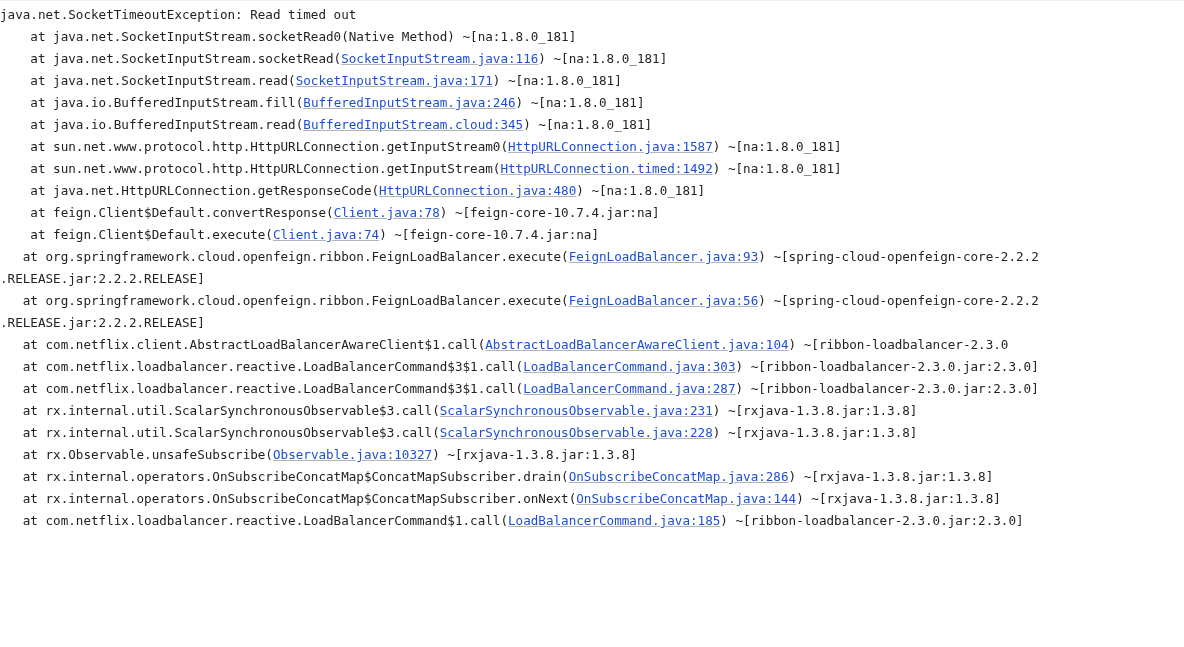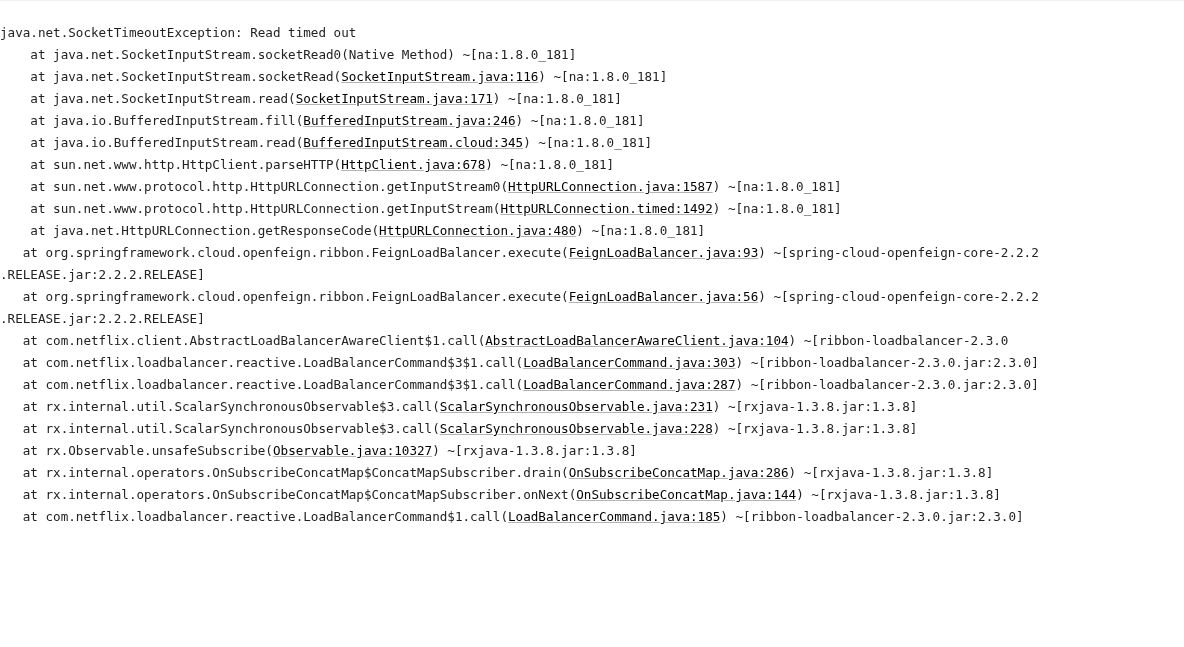--- a/index.html
+++ b/index.html
@@ -13,21 +13,21 @@
     height: 647px;
     overflow: hidden;
     font-family: "DejaVu Sans Mono", "Liberation Mono", monospace;
   }
 
   #trace-console {
     box-sizing: border-box;
     width: 1184px;
     height: 647px;
     background: #ffffff;
-    padding: 22px 0 0 0;
+    padding: 4px 0 0 0;
     position: relative;
   }
 
   
   #trace-console::before {
     content: "";
     position: absolute;
     left: 0;
     top: 0;
     width: 1184px;
@@ -54,45 +54,46 @@
 
   .trace-line.exception {
     color: #1a1a1a;
   }
 
   .seg {
     white-space: pre;
   }
 
   .seg.link {
-    color: #000000;
+    color: #1d4ed8;
     text-decoration: underline;
     text-decoration-color: #b4b4b4;
     cursor: pointer;
   }
 
   .seg.plain {
     color: #222222;
   }
 </style>
 </head>
 <body>
 
 <div id="trace-console">
   <div class="trace-lines">
       <div class="trace-line exception"><span class="seg plain">java.net.SocketTimeoutException: Read timed out</span></div>
       <div class="trace-line"><span class="seg plain">    at java.net.SocketInputStream.socketRead0(Native Method) ~[na:1.8.0_181]</span></div>
       <div class="trace-line"><span class="seg plain">    at java.net.SocketInputStream.socketRead(</span><span class="seg link">SocketInputStream.java:116</span><span class="seg plain">) ~[na:1.8.0_181]</span></div>
       <div class="trace-line"><span class="seg plain">    at java.net.SocketInputStream.read(</span><span class="seg link">SocketInputStream.java:171</span><span class="seg plain">) ~[na:1.8.0_181]</span></div>
       <div class="trace-line"><span class="seg plain">    at java.io.BufferedInputStream.fill(</span><span class="seg link">BufferedInputStream.java:246</span><span class="seg plain">) ~[na:1.8.0_181]</span></div>
       <div class="trace-line"><span class="seg plain">    at java.io.BufferedInputStream.read(</span><span class="seg link">BufferedInputStream.cloud:345</span><span class="seg plain">) ~[na:1.8.0_181]</span></div>
-      <div class="trace-line"><span class="seg plain">    at sun.net.www.http.HttpClient.parseHTTP(</span><span class="seg link">HttpClient.java:678</span><span class="seg plain">) ~[na:1.8.0_181]</span></div>
       <div class="trace-line"><span class="seg plain">    at sun.net.www.protocol.http.HttpURLConnection.getInputStream0(</span><span class="seg link">HttpURLConnection.java:1587</span><span class="seg plain">) ~[na:1.8.0_181]</span></div>
       <div class="trace-line"><span class="seg plain">    at sun.net.www.protocol.http.HttpURLConnection.getInputStream(</span><span class="seg link">HttpURLConnection.timed:1492</span><span class="seg plain">) ~[na:1.8.0_181]</span></div>
       <div class="trace-line"><span class="seg plain">    at java.net.HttpURLConnection.getResponseCode(</span><span class="seg link">HttpURLConnection.java:480</span><span class="seg plain">) ~[na:1.8.0_181]</span></div>
+      <div class="trace-line"><span class="seg plain">    at feign.Client$Default.convertResponse(</span><span class="seg link">Client.java:78</span><span class="seg plain">) ~[feign-core-10.7.4.jar:na]</span></div>
+      <div class="trace-line"><span class="seg plain">    at feign.Client$Default.execute(</span><span class="seg link">Client.java:74</span><span class="seg plain">) ~[feign-core-10.7.4.jar:na]</span></div>
       <div class="trace-line"><span class="seg plain">   at org.springframework.cloud.openfeign.ribbon.FeignLoadBalancer.execute(</span><span class="seg link">FeignLoadBalancer.java:93</span><span class="seg plain">) ~[spring-cloud-openfeign-core-2.2.2</span></div>
       <div class="trace-line"><span class="seg plain">.RELEASE.jar:2.2.2.RELEASE]</span></div>
       <div class="trace-line"><span class="seg plain">   at org.springframework.cloud.openfeign.ribbon.FeignLoadBalancer.execute(</span><span class="seg link">FeignLoadBalancer.java:56</span><span class="seg plain">) ~[spring-cloud-openfeign-core-2.2.2</span></div>
       <div class="trace-line"><span class="seg plain">.RELEASE.jar:2.2.2.RELEASE]</span></div>
       <div class="trace-line"><span class="seg plain">   at com.netflix.client.AbstractLoadBalancerAwareClient$1.call(</span><span class="seg link">AbstractLoadBalancerAwareClient.java:104</span><span class="seg plain">) ~[ribbon-loadbalancer-2.3.0</span></div>
       <div class="trace-line"><span class="seg plain">   at com.netflix.loadbalancer.reactive.LoadBalancerCommand$3$1.call(</span><span class="seg link">LoadBalancerCommand.java:303</span><span class="seg plain">) ~[ribbon-loadbalancer-2.3.0.jar:2.3.0]</span></div>
       <div class="trace-line"><span class="seg plain">   at com.netflix.loadbalancer.reactive.LoadBalancerCommand$3$1.call(</span><span class="seg link">LoadBalancerCommand.java:287</span><span class="seg plain">) ~[ribbon-loadbalancer-2.3.0.jar:2.3.0]</span></div>
       <div class="trace-line"><span class="seg plain">   at rx.internal.util.ScalarSynchronousObservable$3.call(</span><span class="seg link">ScalarSynchronousObservable.java:231</span><span class="seg plain">) ~[rxjava-1.3.8.jar:1.3.8]</span></div>
       <div class="trace-line"><span class="seg plain">   at rx.internal.util.ScalarSynchronousObservable$3.call(</span><span class="seg link">ScalarSynchronousObservable.java:228</span><span class="seg plain">) ~[rxjava-1.3.8.jar:1.3.8]</span></div>
       <div class="trace-line"><span class="seg plain">   at rx.Observable.unsafeSubscribe(</span><span class="seg link">Observable.java:10327</span><span class="seg plain">) ~[rxjava-1.3.8.jar:1.3.8]</span></div>

